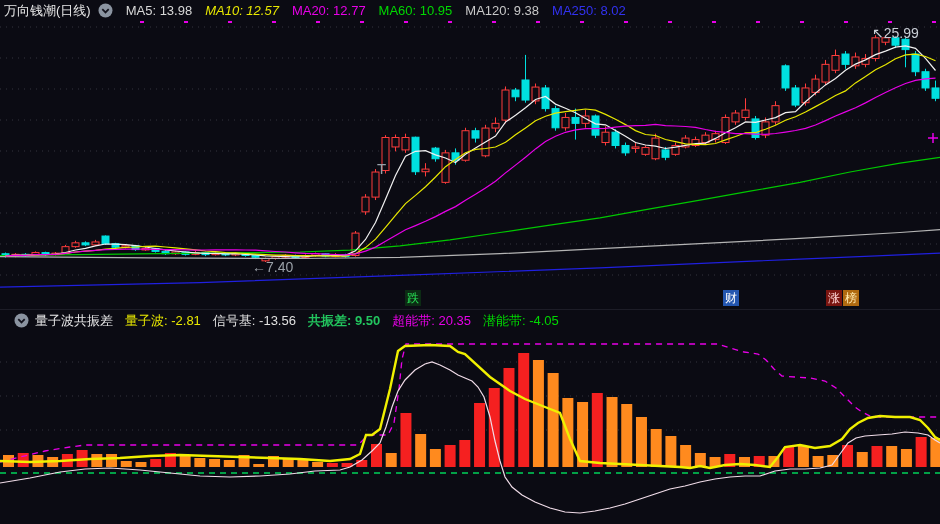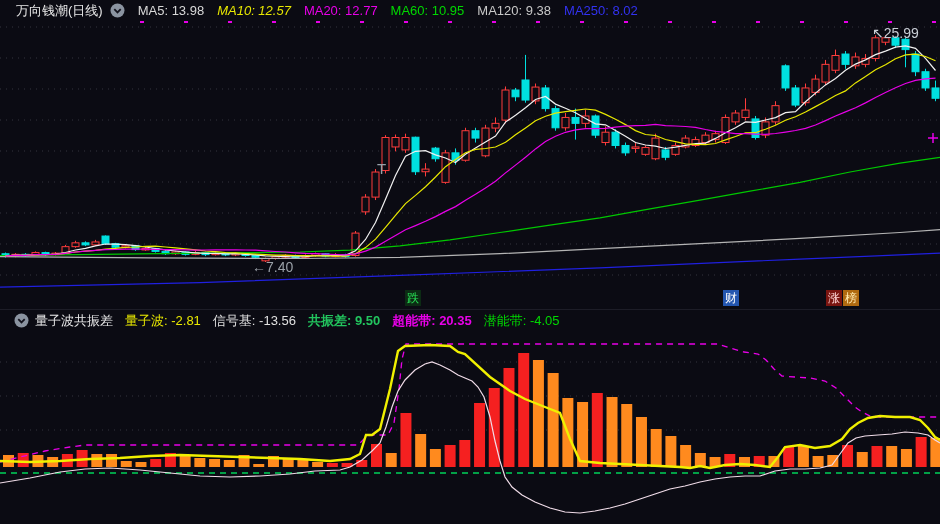--- a/index.html
+++ b/index.html
@@ -1,21 +1,21 @@
 <!DOCTYPE html>
 <html><head>
 <meta charset="utf-8">
 <style>
   html,body{margin:0;padding:0;background:#000;}
   #app{position:relative;width:940px;height:524px;background:#0b0b13;overflow:hidden;
        font-family:"Liberation Sans","DejaVu Sans",sans-serif;}
   svg.layer{position:absolute;left:0;top:0;}
   .hdr{position:absolute;left:0;right:0;display:flex;align-items:center;white-space:nowrap;
        font-size:13px;line-height:18px;}
-  .hdr-top{top:1px;height:19px;gap:13px;padding-left:16px;}
+  .hdr-top{top:1px;height:19px;gap:13px;padding-left:4px;}
   .hdr-bot{top:311px;height:19px;gap:12px;padding-left:14px;}
   .title{color:#e8e8e8;}
   .chev{display:inline-flex;width:15px;height:15px;margin-left:-6px;}
   .hdr-bot .chev{margin-left:0;margin-right:-6px;}
   .divider{position:absolute;left:0;right:0;top:309px;height:1px;background:#1d1d27;}
   .badge{position:absolute;top:290px;height:16px;font-size:12px;line-height:16px;
          padding:0 2px;letter-spacing:0;}
   .annot{position:absolute;color:#9aa0a8;font-size:14px;}
   #high-label{color:#c9ced6;}
   #t-marker{color:#98a0a8;font-size:15px;}
@@ -350,16 +350,16 @@
     <span class="chev">
       <svg width="15" height="15">
           <circle cx="7.5" cy="7.5" r="7" fill="#8b94a1"></circle>
         <path d="M4.3 6.2 L7.5 9.4 L10.7 6.2" stroke="#14141e" stroke-width="1.8" fill="none"></path>
         </svg>
     </span>
     <span class="title">量子波共振差</span>
     <span style="color: rgb(232, 232, 0);">量子波: -2.81</span>
     <span style="color: rgb(224, 224, 224);">信号基: -13.56</span>
     <span style="color: #22c55e; font-weight: bold;">共振差: 9.50</span>
-    <span style="color: rgb(232, 0, 232); font-weight: bold;">超能带: 20.35</span>
+    <span style="color: rgb(232, 0, 232);">超能带: 20.35</span>
     <span style="color: rgb(0, 216, 0);">潜能带: -4.05</span>
   </div>
 </div>
 
 </body></html>

